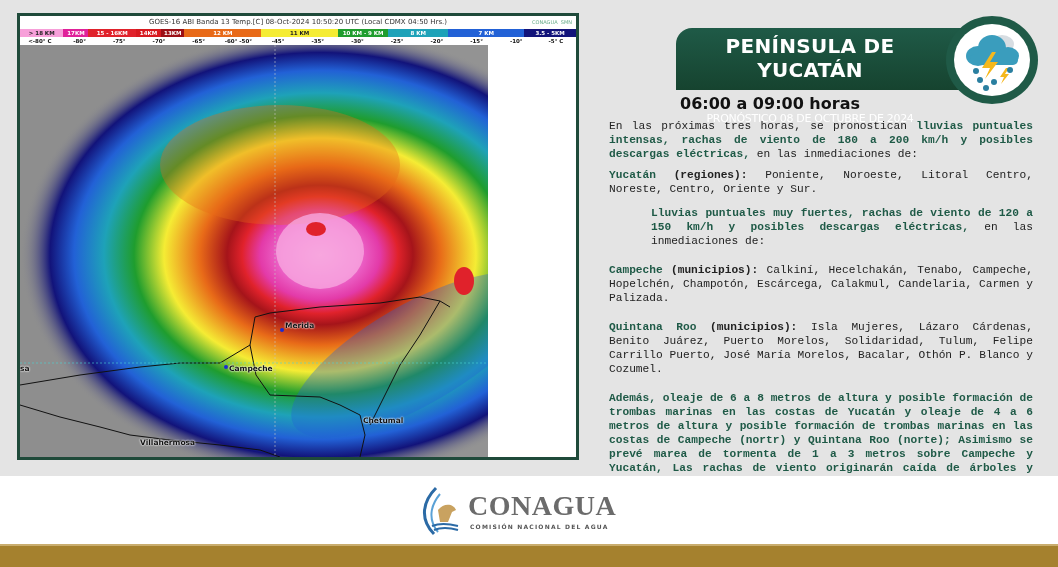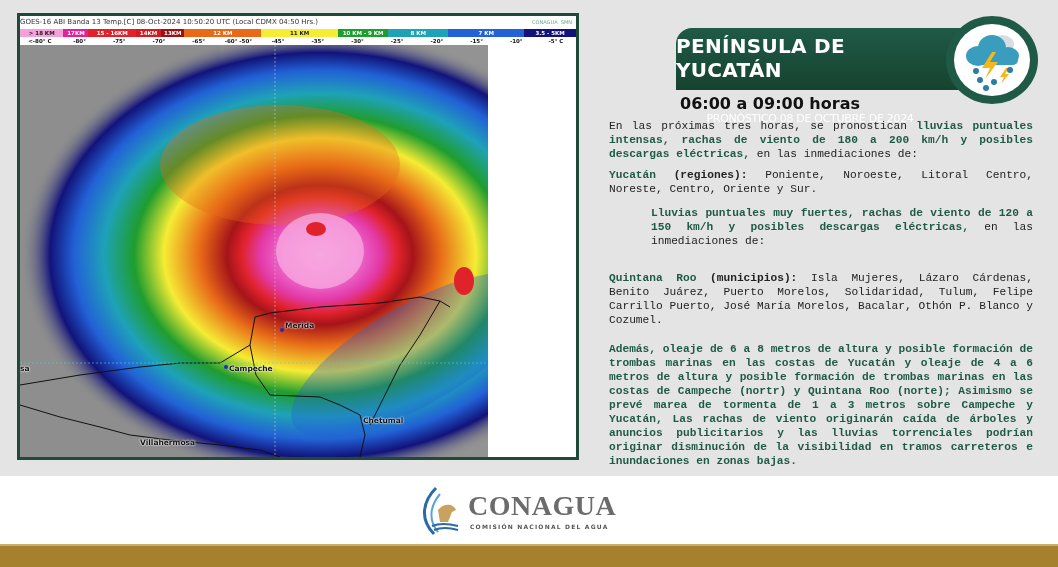--- a/index.html
+++ b/index.html
@@ -5,33 +5,33 @@
   * { box-sizing: border-box; margin: 0; padding: 0; }
   html, body { width: 1058px; height: 567px; overflow: hidden; }
   body { background: #e4e4e4; font-family: "Liberation Sans", sans-serif; position: relative; }
 
   .top-area { position: absolute; left: 0; top: 0; width: 1058px; height: 476px; background: #e4e4e4; }
   .bottom-area { position: absolute; left: 0; top: 476px; width: 1058px; height: 68px; background: #ffffff; }
   .gold-bar { position: absolute; left: 0; top: 544px; width: 1058px; height: 23px; background: #a5812e; border-top: 2px solid #c9ad6e; }
 
   
   .sat-frame { position: absolute; left: 17px; top: 13px; width: 562px; height: 447px; border: 3px solid #1f4a3a; background: #fff; overflow: hidden; }
-  .sat-header { position: absolute; left: 0; top: 0; width: 556px; height: 18px; background: #fff; font-size: 7px; color: #333; line-height: 13px; font-family: "DejaVu Sans", sans-serif; }
+  .sat-header { position: absolute; left: 0; top: 0; width: 556px; height: 18px; background: #fff; font-size: 7px; color: #333; text-align: center; line-height: 13px; font-family: "DejaVu Sans", sans-serif; }
   .sat-logos { position: absolute; right: 4px; top: 0; font-size: 5px; color: #6a8; line-height: 13px; }
   .scale-row { position: absolute; left: 0; top: 13px; width: 556px; height: 8px; display: flex; }
   .scale-cell { height: 8px; font-size: 5.5px; font-weight: bold; color: #fff; text-align: center; line-height: 8px; font-family: "DejaVu Sans", sans-serif; white-space: nowrap; overflow: hidden; }
   .temp-row { position: absolute; left: 0; top: 21px; width: 556px; height: 8px; background: #fff; display: flex; }
   .temp-cell { height: 8px; font-size: 5.5px; font-weight: bold; color: #111; text-align: center; line-height: 8px; font-family: "DejaVu Sans", sans-serif; white-space: nowrap; }
   .sat-image { position: absolute; left: 0; top: 29px; width: 468px; height: 412px; background: #8f8f8f; overflow: hidden; }
   .sat-image svg { display: block; }
   .city-label { position: absolute; font-size: 7.5px; font-weight: bold; color: #111; font-family: "DejaVu Sans", sans-serif; text-shadow: 0 0 2px #fff, 0 0 2px #fff; }
 
   
   .banner { position: absolute; left: 676px; top: 28px; width: 290px; height: 62px; background: linear-gradient(#1f5a47, #16432f); border-radius: 16px 0 0 0; }
-  .banner-title { position: absolute; left: 0; top: 6px; width: 268px; text-align: left; color: #fff; font-size: 20px; font-weight: bold; letter-spacing: 0.3px; font-family: "DejaVu Sans", sans-serif; }
+  .banner-title { position: absolute; left: 0; top: 6px; width: 268px; text-align: center; color: #fff; font-size: 20px; font-weight: bold; letter-spacing: 0.3px; font-family: "DejaVu Sans", sans-serif; }
   .banner-sub { position: absolute; left: 0; top: 40px; width: 268px; text-align: center; color: #fff; font-size: 11px; font-family: "DejaVu Sans", sans-serif; letter-spacing: -0.3px; margin-top: 44px; }
   .icon-circle { position: absolute; left: 946px; top: 16px; width: 92px; height: 88px; border-radius: 50%; background: #1f5a47; }
   .icon-inner { position: absolute; left: 8px; top: 8px; width: 76px; height: 72px; border-radius: 50%; background: #fff; overflow: hidden; }
   .time-range { position: absolute; left: 680px; top: 94px; font-size: 16px; font-weight: bold; color: #111; font-family: "DejaVu Sans", sans-serif; }
 
   
   .forecast-text { position: absolute; left: 609px; top: 119px; width: 424px; font-size: 11.2px; line-height: 14px; color: #222; font-family: Liberation Mono, monospace; text-align: justify; }
   .forecast-text p { margin-bottom: 7px; }
   .forecast-text .hl { color: #1f5a47; font-weight: bold; }
   .forecast-text .bk { color: #222; font-weight: bold; }
@@ -159,20 +159,23 @@
   <p>
     <span>En las próximas tres horas, se pronostican </span><span class="hl">lluvias puntuales intensas, rachas de viento de 180 a 200 km/h y posibles descargas eléctricas,</span><span> en las inmediaciones de:</span>
   </p>
   <p>
     <span class="hl">Yucatán</span><span class="bk"> (regiones):</span><span> Poniente, Noroeste, Litoral Centro, Noreste, Centro, Oriente y Sur.</span>
   </p>
   <p style="margin-top:10px;margin-left:42px;">
     <span class="hl">Lluvias puntuales muy fuertes, rachas de viento de 120 a 150 km/h y posibles descargas eléctricas,</span><span> en las inmediaciones de:</span>
   </p>
   <div class="gap"></div>
+  <p>
+    <span class="hl">Campeche</span><span class="bk"> (municipios):</span><span> Calkiní, Hecelchakán, Tenabo, Campeche, Hopelchén, Champotón, Escárcega, Calakmul, Candelaria, Carmen y Palizada.</span>
+  </p>
   <div class="gap"></div>
   <p>
     <span class="hl">Quintana Roo</span><span class="bk"> (municipios):</span><span> Isla Mujeres, Lázaro Cárdenas, Benito Juárez, Puerto Morelos, Solidaridad, Tulum, Felipe Carrillo Puerto, José María Morelos, Bacalar, Othón P. Blanco y Cozumel.</span>
   </p>
   <div class="gap"></div>
   <p class="green-para">Además, oleaje de 6 a 8 metros de altura y posible formación de trombas marinas en las costas de Yucatán y oleaje de 4 a 6 metros de altura y posible formación de trombas marinas en las costas de Campeche (nortr) y Quintana Roo (norte); Asimismo se prevé marea de tormenta de 1 a 3 metros sobre Campeche y Yucatán, Las  rachas de viento originarán caída de árboles y anuncios publicitarios y las lluvias torrenciales podrían originar disminución de la visibilidad en tramos carreteros e inundaciones en zonas bajas.</p>
 </div>
 
 <div class="bottom-area"></div>
 <div class="logo">

